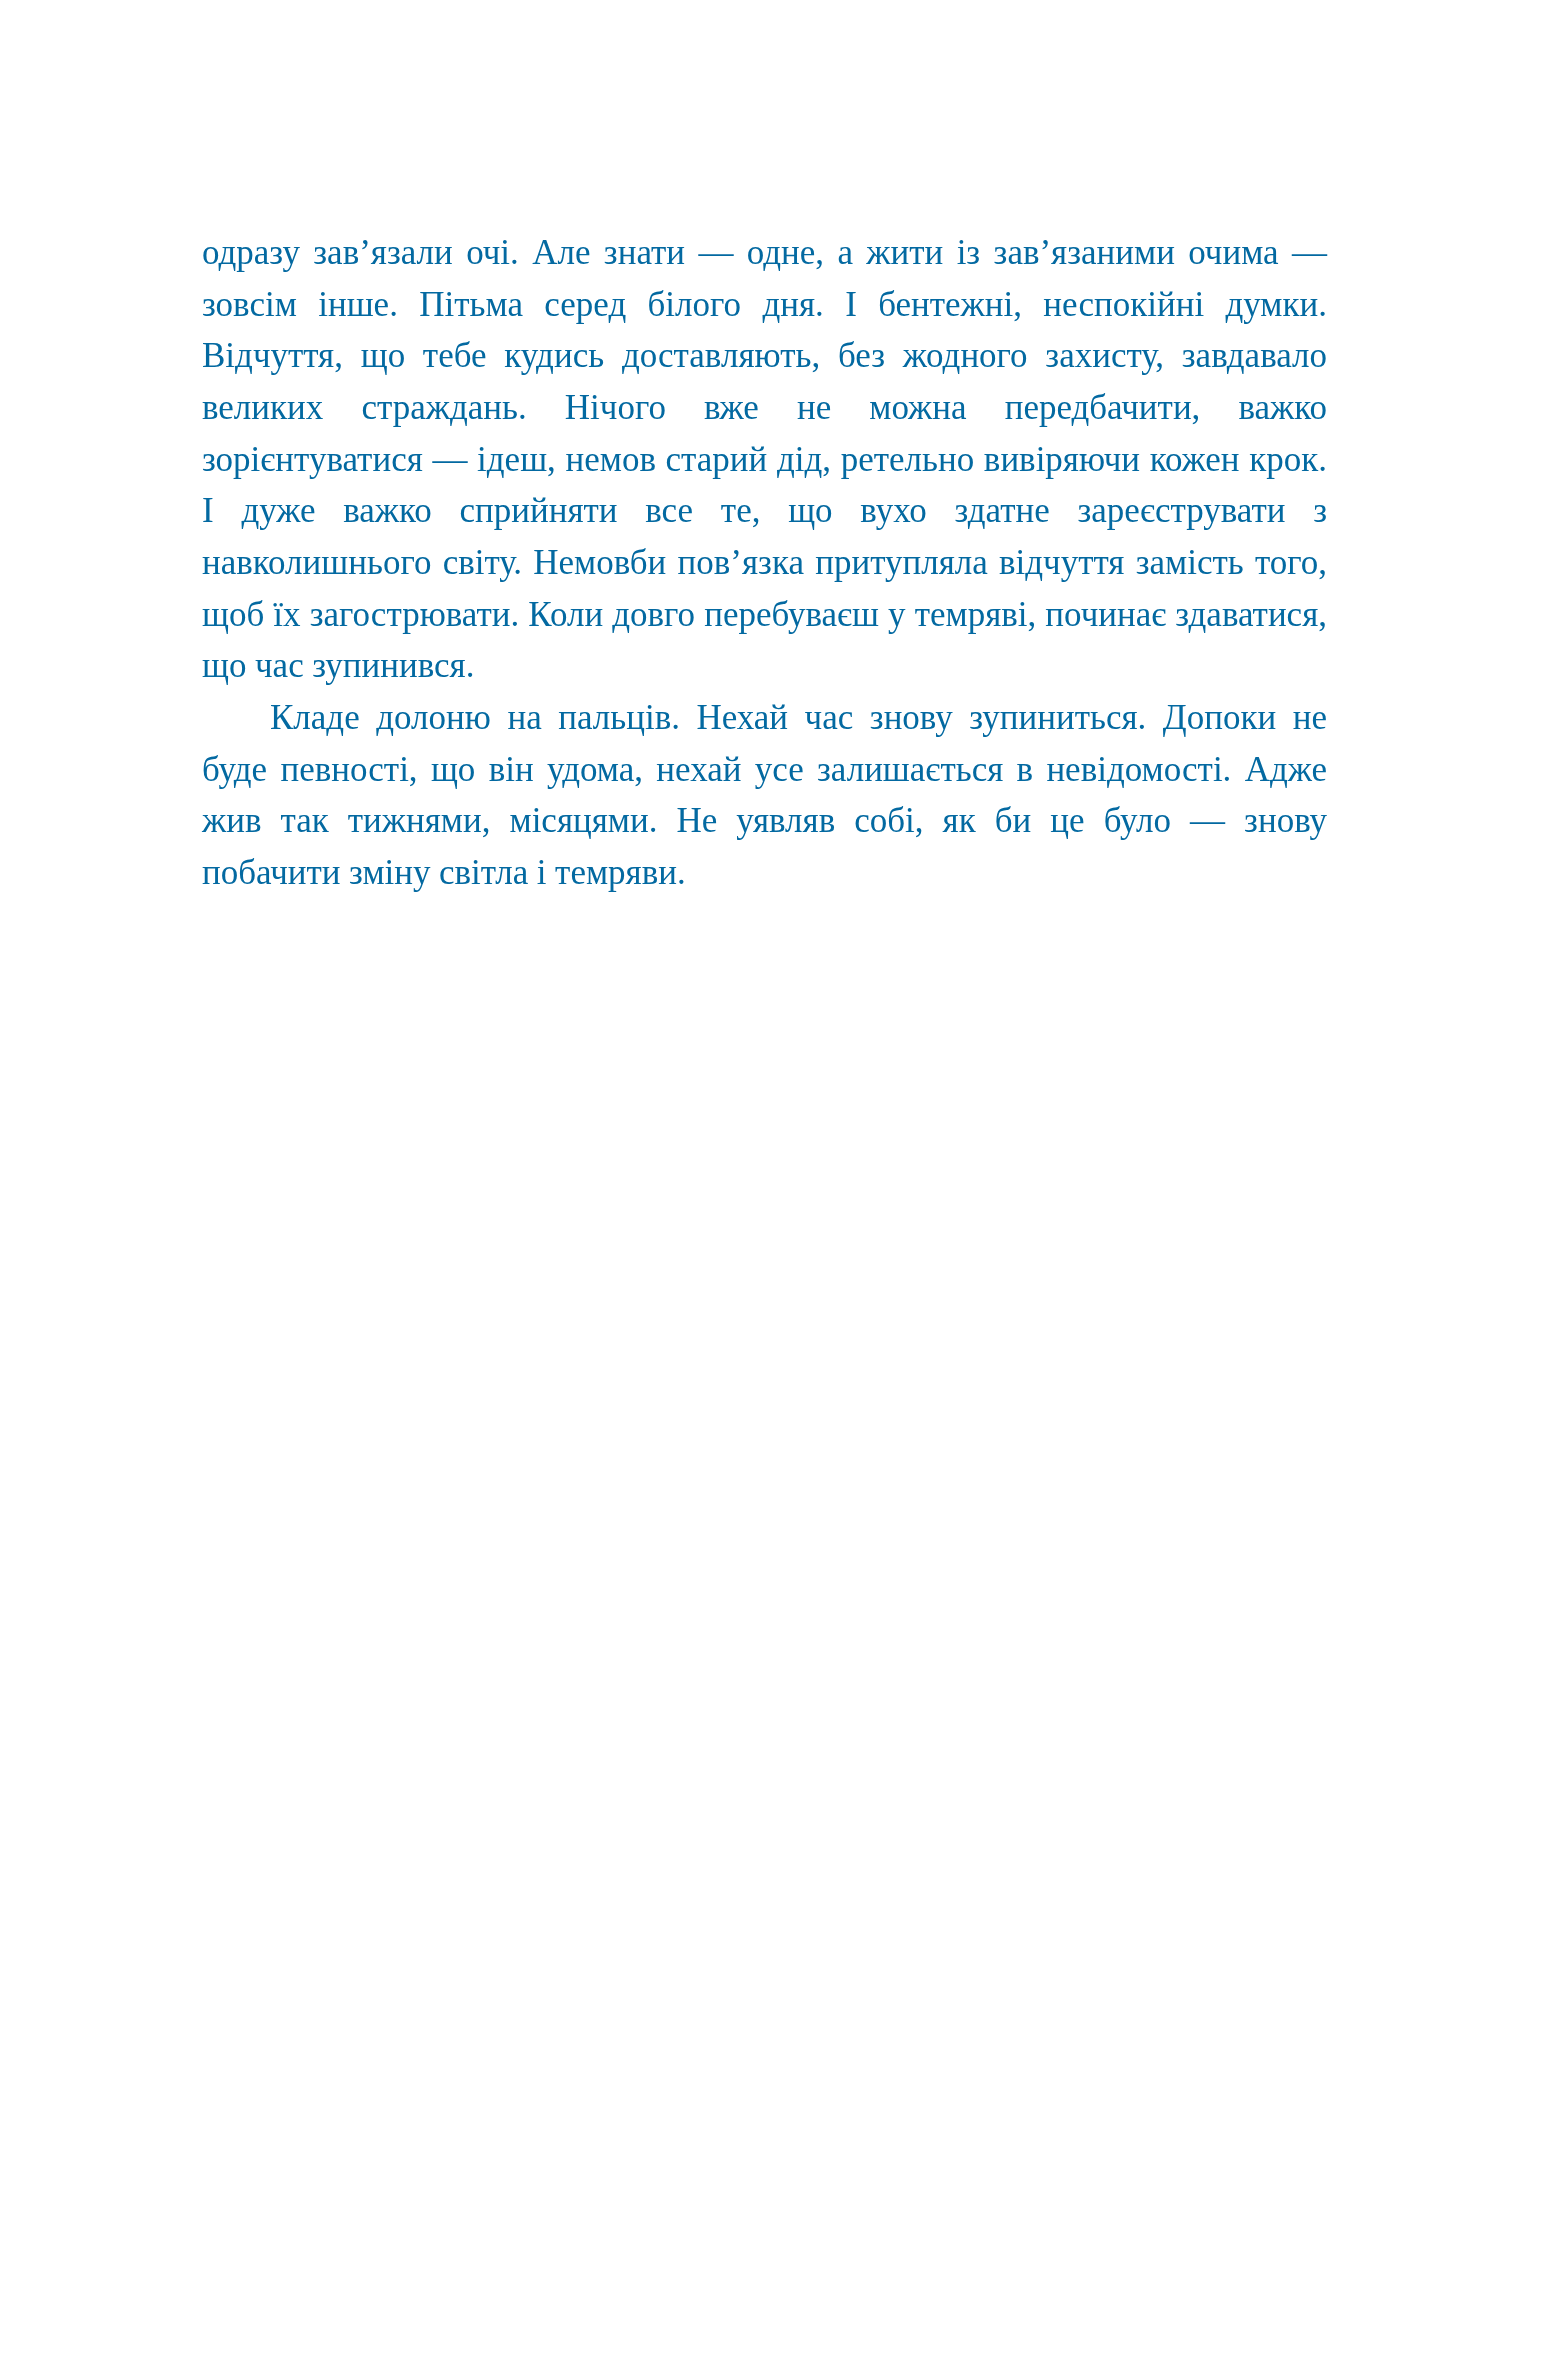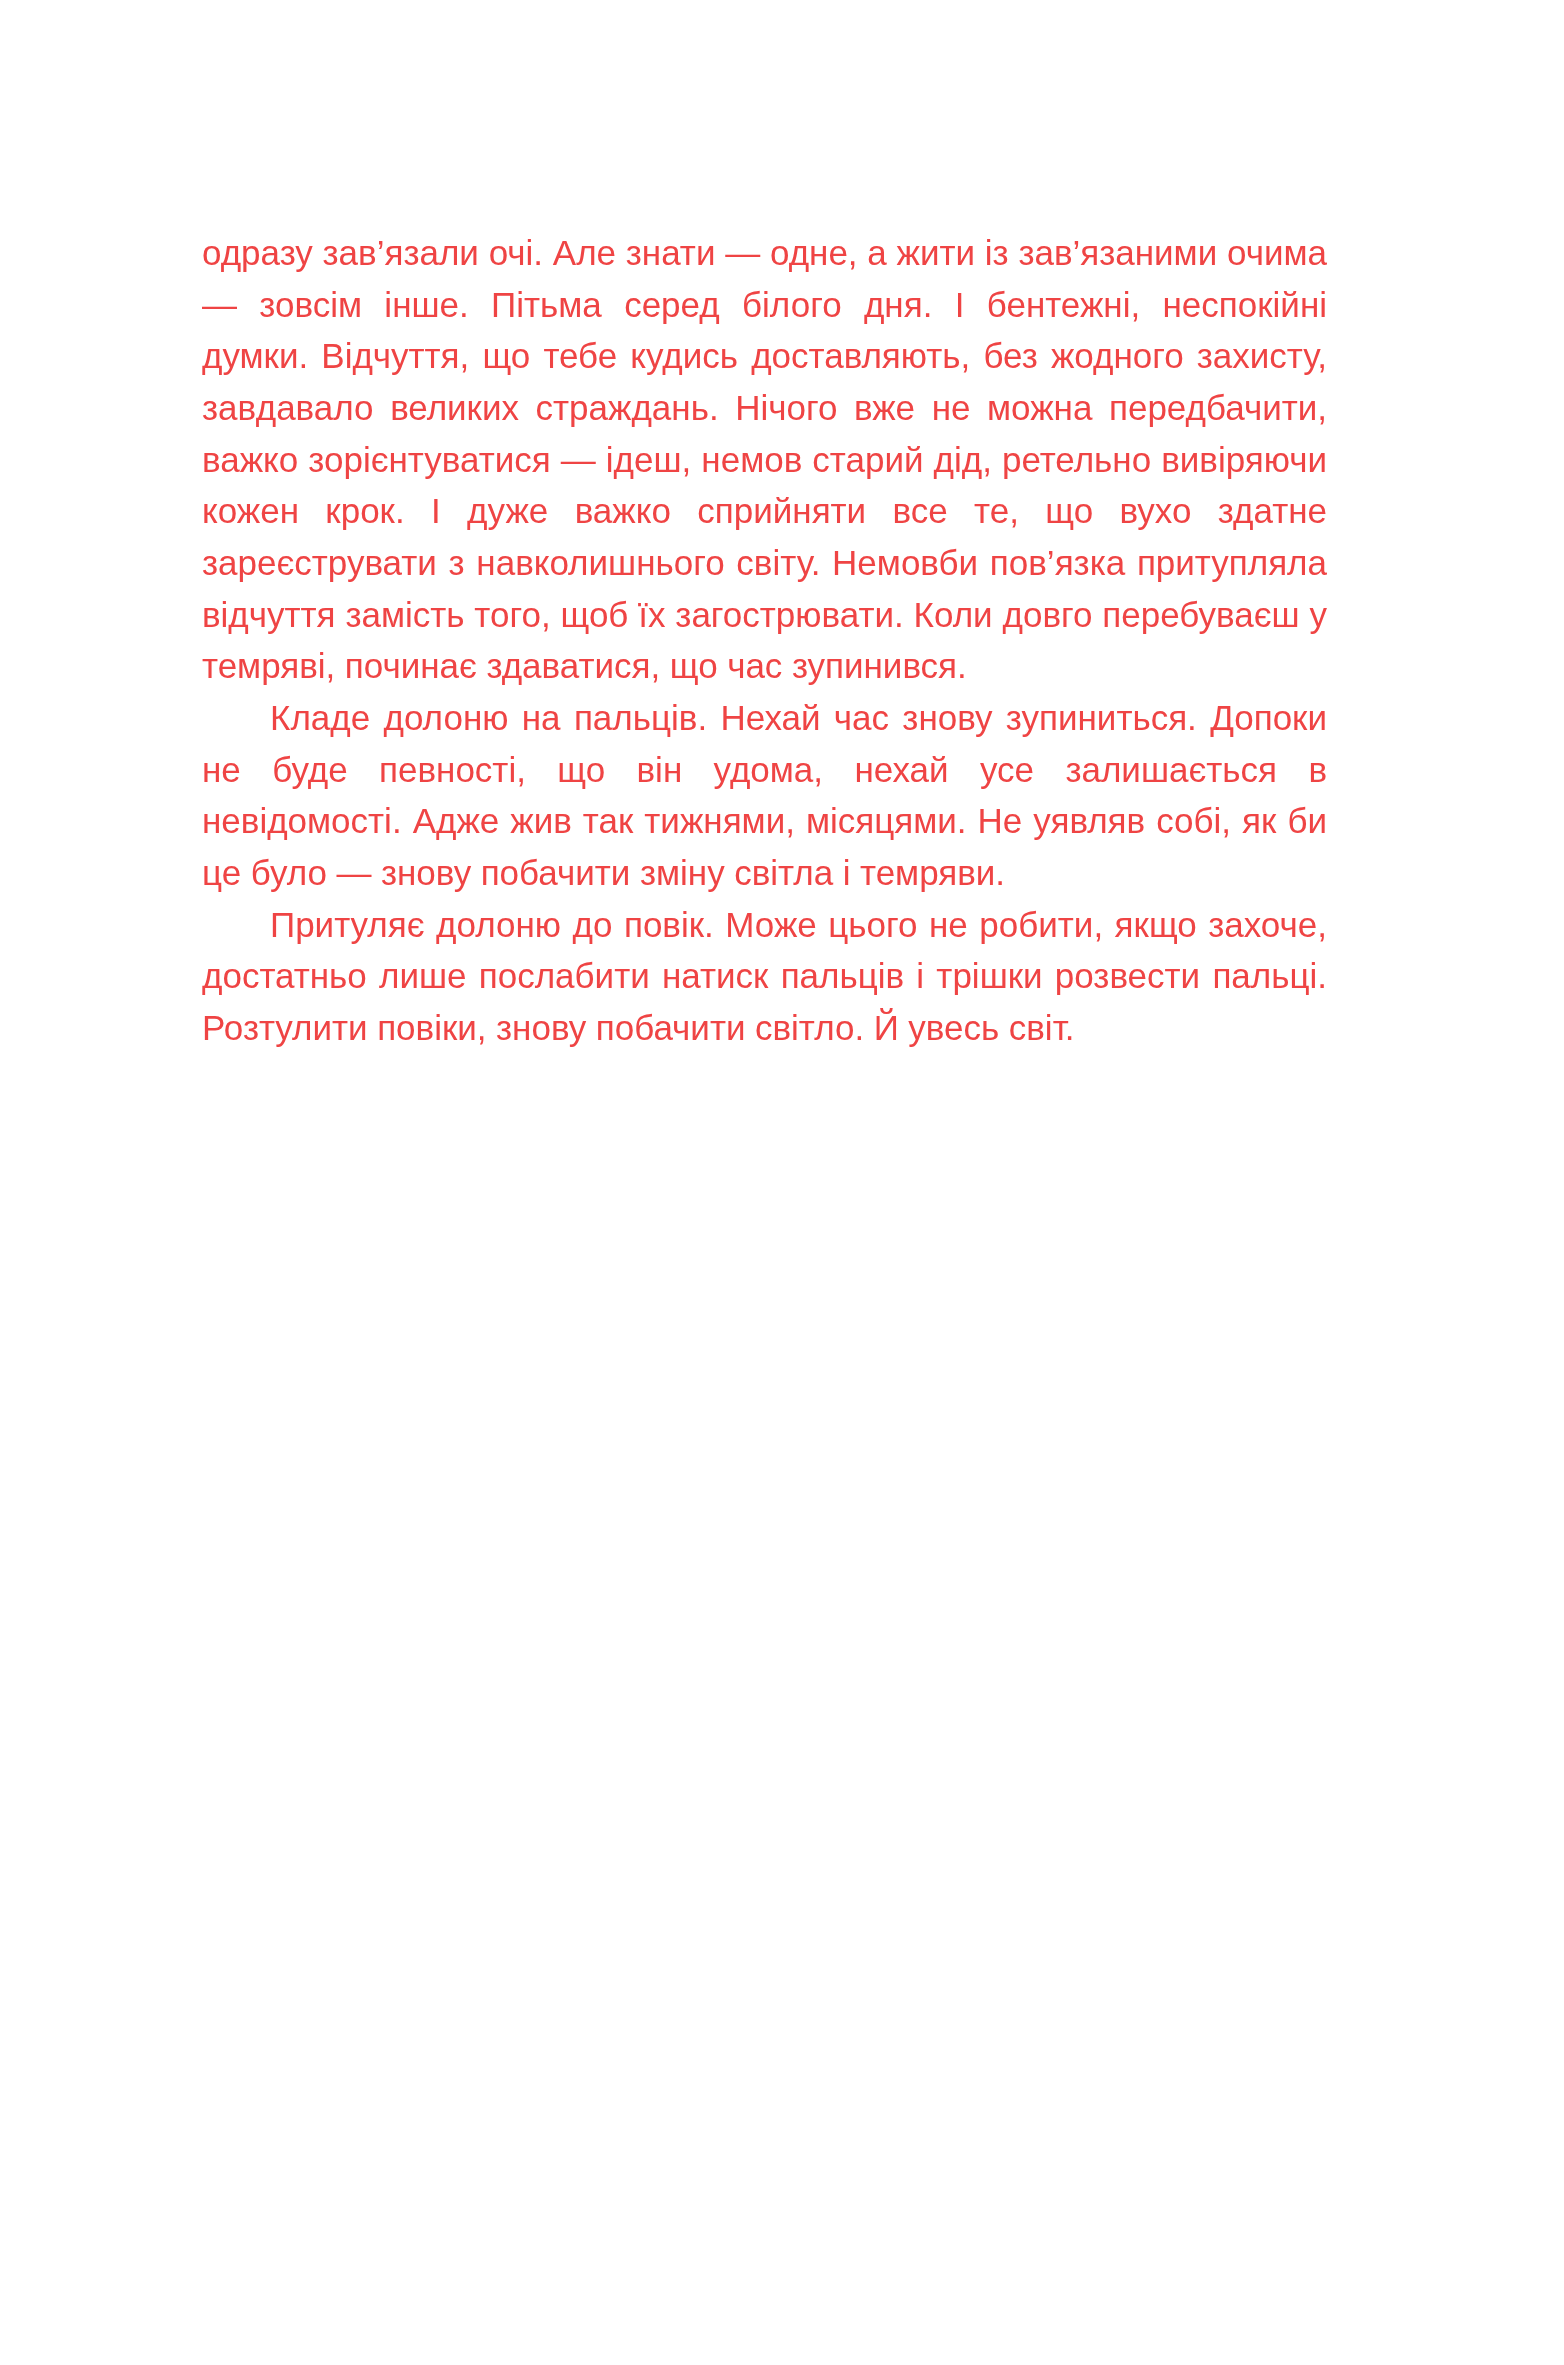--- a/index.html
+++ b/index.html
@@ -23,22 +23,22 @@
     background: #ffffff;
   }
   .text-block {
     position: absolute;
     left: 202px;
     top: 227px;
     width: 1125px;
   }
   .para {
     margin: 0;
-    color: #ef4444;
-    font-family: Liberation Sans, sans-serif;
+    color: #0369a1;
+    font-family: Liberation Serif, serif;
     font-size: 35px;
     line-height: 1.476;
     text-align: justify;
     text-justify: inter-word;
     -webkit-hyphens: manual;
     hyphens: manual;
     word-spacing: -0.2px;
   }
   .para.indent {
     text-indent: 68px;
@@ -47,16 +47,15 @@
     text-align-last: left;
   }
 </style>
 </head>
 <body>
 
 <div class="page">
   <div class="text-block">
     <p class="para last-line-left">одразу зав’язали очі. Але знати — одне, а жити із зав’я­заними очима — зовсім інше. Пітьма серед білого дня. І бентежні, неспокійні думки. Відчуття, що тебе кудись доставляють, без жодного захисту, завдавало великих страждань. Нічого вже не можна передбачити, важко зорієнтуватися — ідеш, немов старий дід, ретельно ви­віряючи кожен крок. І дуже важко сприйняти все те, що вухо здатне зареєструвати з навколишнього світу. Не­мовби пов’язка притупляла відчуття замість того, щоб їх загострювати. Коли довго перебуваєш у темряві, починає здаватися, що час зупинився.</p>
     <p class="para indent last-line-left">Кладе долоню на пальців. Нехай час знову зупинить­ся. Допоки не буде певності, що він удома, нехай усе залишається в невідомості. Адже жив так тижнями, мі­сяцями. Не уявляв собі, як би це було — знову побачити зміну світла і темряви.</p>
-    <p class="para indent last-line-left">Притуляє долоню до повік. Може цього не робити, якщо захоче, достатньо лише послабити натиск пальців і трішки розвести пальці. Розтулити повіки, знову поба­чити світло. Й увесь світ.</p>
   </div>
 </div>
 
 
 </body></html>

